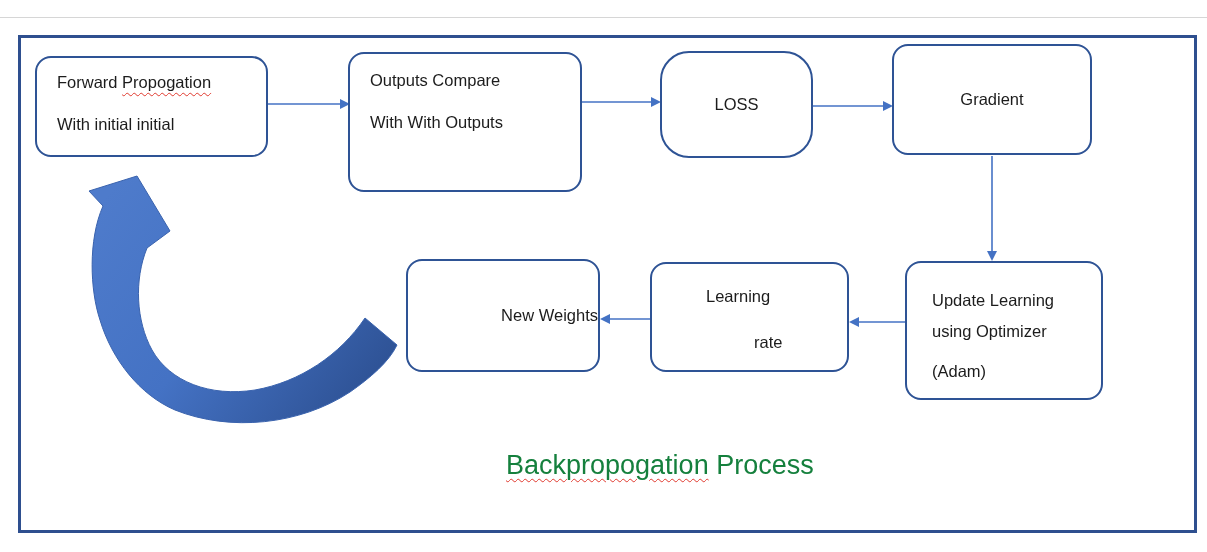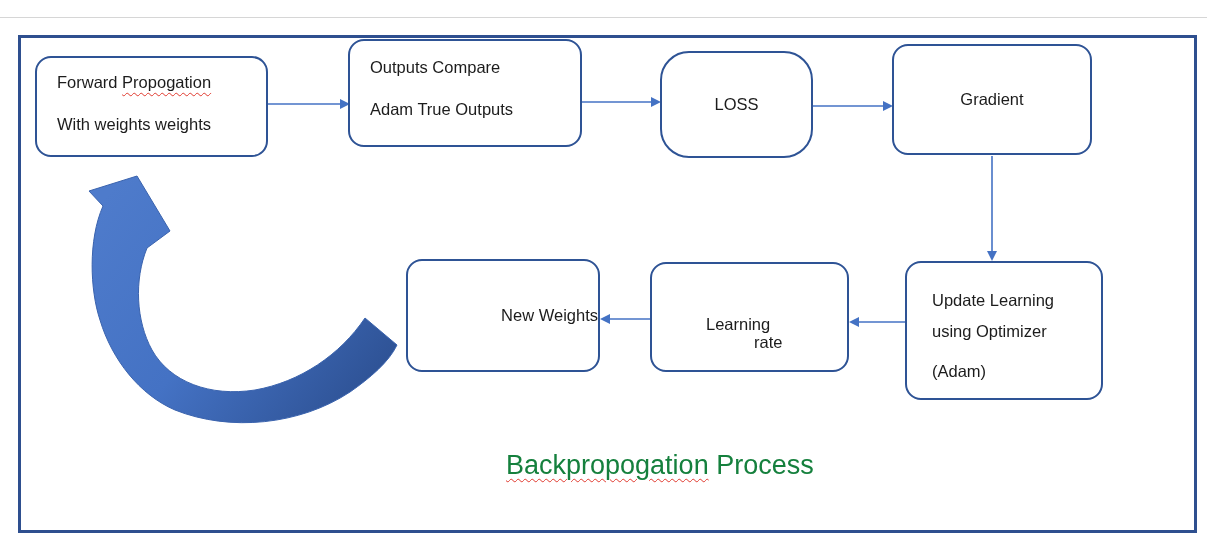--- a/index.html
+++ b/index.html
@@ -72,44 +72,44 @@
          C370,378 389,362 397,345
          L365,318
          C340,355 300,382 255,390
          C210,397 170,382 152,350
          C136,321 134,280 147,248
          L170,231 Z" fill="url(#loopGrad)" stroke="#3a63ae" stroke-width="1" stroke-linejoin="round"></path>
   </svg>
 
   <div class="box pad-left" style="left:35px;top:56px;width:233px;height:101px;">
     <div class="tl" style="top:16px;"><span>Forward </span><span class="squiggle">Propogation</span></div>
-    <div class="tl" style="top:58px;">With weights weights</div>
+    <div class="tl" style="top:58px;">With initial initial</div>
   </div>
 
-  <div class="box pad-left" style="left:348px;top:39px;width:234px;height:108px;">
+  <div class="box pad-left" style="left:348px;top:52px;width:234px;height:140px;">
     <div class="tl" style="top:18px;">Outputs Compare</div>
-    <div class="tl" style="top:60px;">Adam True Outputs</div>
+    <div class="tl" style="top:60px;">With With Outputs</div>
   </div>
 
   <div class="box center-box" style="left:660px;top:51px;width:153px;height:107px;border-radius:29px;">
     <span>LOSS</span>
   </div>
 
   <div class="box center-box" style="left:892px;top:44px;width:200px;height:111px;align-items:center;">
     <span>Gradient</span>
   </div>
 
   <div class="box" style="left:905px;top:261px;width:198px;height:139px;">
     <div class="tl" style="left:25px;top:29px;">Update Learning</div>
     <div class="tl" style="left:25px;top:60px;">using Optimizer</div>
     <div class="tl" style="left:25px;top:100px;">(Adam)</div>
   </div>
 
   <div class="box" style="left:650px;top:262px;width:199px;height:110px;">
-    <div class="tl" style="left:54px;top:52px;">Learning</div>
+    <div class="tl" style="left:54px;top:24px;">Learning</div>
     <div class="tl" style="left:54px;top:70px;margin-left:48px;">rate</div>
   </div>
 
   <div class="box center-box" style="left:406px;top:259px;width:194px;height:113px;justify-content:flex-end;">
     <span>New Weights</span>
   </div>
 
   <div id="title"><span class="squiggle">Backpropogation</span><span> Process</span></div>
 
 </div>

